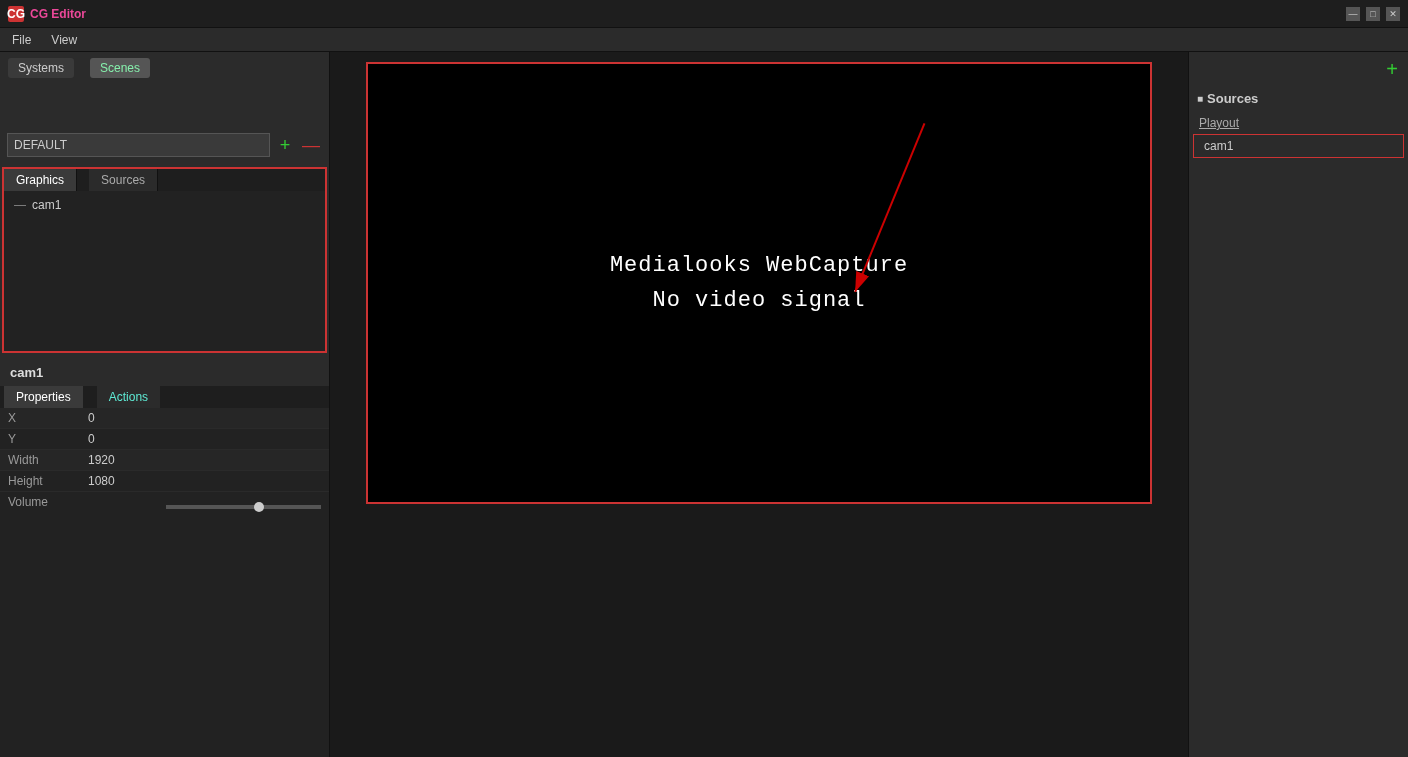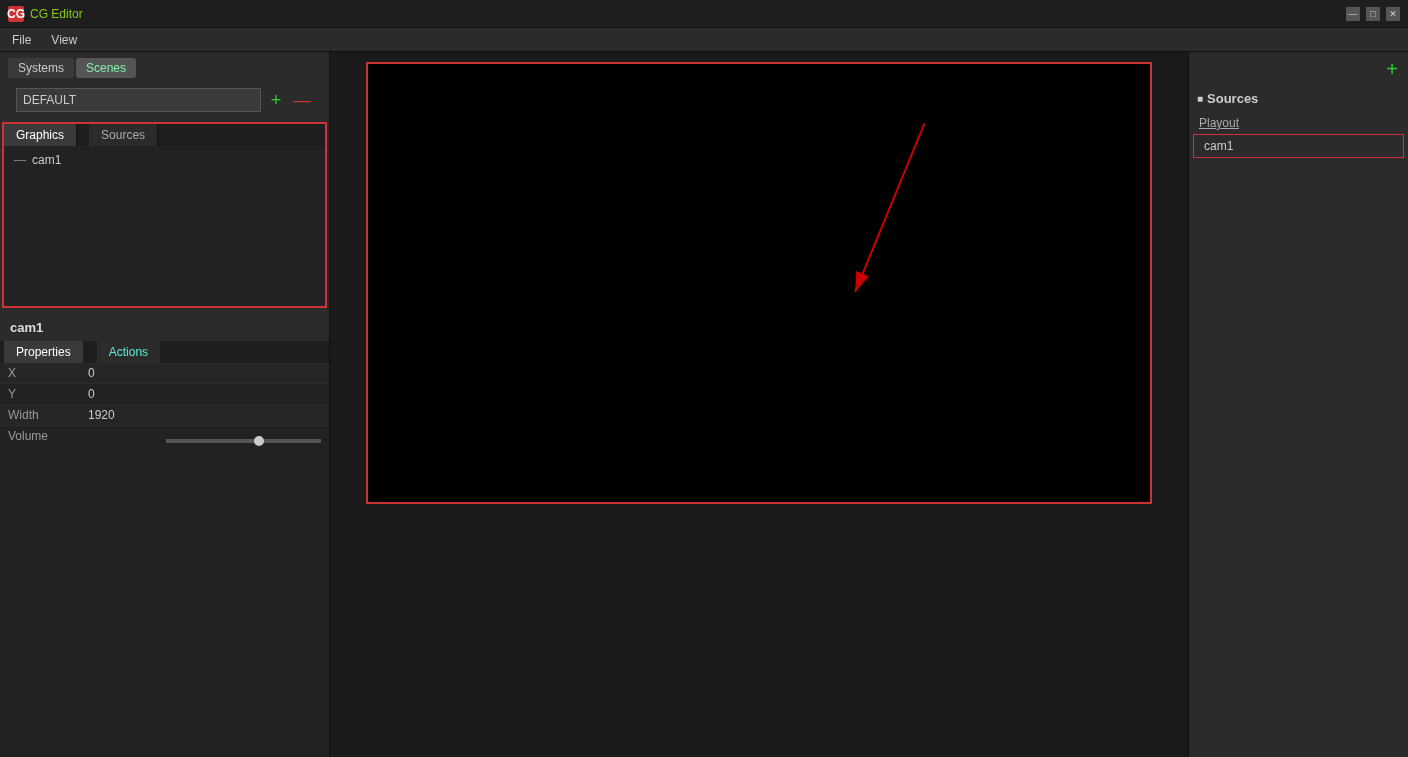--- a/index.html
+++ b/index.html
@@ -29,23 +29,24 @@
       border-radius: 2px;
       margin-right: 6px;
       display: flex;
       align-items: center;
       justify-content: center;
       font-size: 12px;
       color: white;
       font-weight: bold;
     }
     #titlebar-title {
-      color: #84cc16;
+      color: #ec4899;
       font-size: 12px;
       flex: 1;
+      font-weight: bold;
     }
     #titlebar-controls {
       display: flex;
       gap: 6px;
     }
     .titlebar-btn {
       width: 14px;
       height: 14px;
       background: #555;
       display: flex;
@@ -85,40 +86,41 @@
       background: #2b2b2b;
       display: flex;
       flex-direction: column;
       border-right: 1px solid #111;
     }
 
     
     #scenes-tabs {
       display: flex;
       padding: 6px 8px;
-      gap: 2px;
+      gap: 16px;
       background: #2b2b2b;
     }
     .top-tab {
       padding: 3px 10px;
       font-size: 12px;
       cursor: pointer;
       border-radius: 3px;
       color: #ccc;
       background: #3a3a3a;
     }
     .top-tab.active {
       background: #555;
       color: #86efac;
       padding-left: 10px;
     }
 
     
     #scenes-content {
-      padding: 4px 16px;
+      padding: 4px 7px;
+      margin-top: 45px;
     }
     #scene-selector {
       display: flex;
       align-items: center;
       gap: 4px;
       margin-bottom: 6px;
     }
     #scene-dropdown {
       flex: 1;
       background: #3a3a3a;
@@ -431,32 +433,40 @@
         <span class="prop-value">0</span>
       </div>
       <div class="prop-row">
         <span class="prop-label">Y</span>
         <span class="prop-value">0</span>
       </div>
       <div class="prop-row">
         <span class="prop-label">Width</span>
         <span class="prop-value">1920</span>
       </div>
+      <div class="prop-row">
+        <span class="prop-label">Height</span>
+        <span class="prop-value">1080</span>
+      </div>
       <div class="prop-slider-row">
         <span class="prop-label">Volume</span>
         <div class="prop-slider">
           <div class="prop-slider-thumb"></div>
         </div>
       </div>
     </div>
 
   </div>
 
   <div id="center-area">
     <div id="preview-container">
+      <div id="preview-text">
+        <span>Medialooks WebCapture</span><br>
+        <span>No video signal</span>
+      </div>
 
       <svg id="arrow-annotation" viewBox="0 0 786 442" xmlns="http://www.w3.org/2000/svg">
         <defs>
           <marker id="arrowhead" markerWidth="10" markerHeight="7" refX="10" refY="3.5" orient="auto">
             <polygon points="0 0, 10 3.5, 0 7" fill="#cc0000"></polygon>
           </marker>
         </defs>
         <line x1="560" y1="60" x2="490" y2="230" stroke="#cc0000" stroke-width="2" marker-end="url(#arrowhead)"></line>
       </svg>
     </div>

